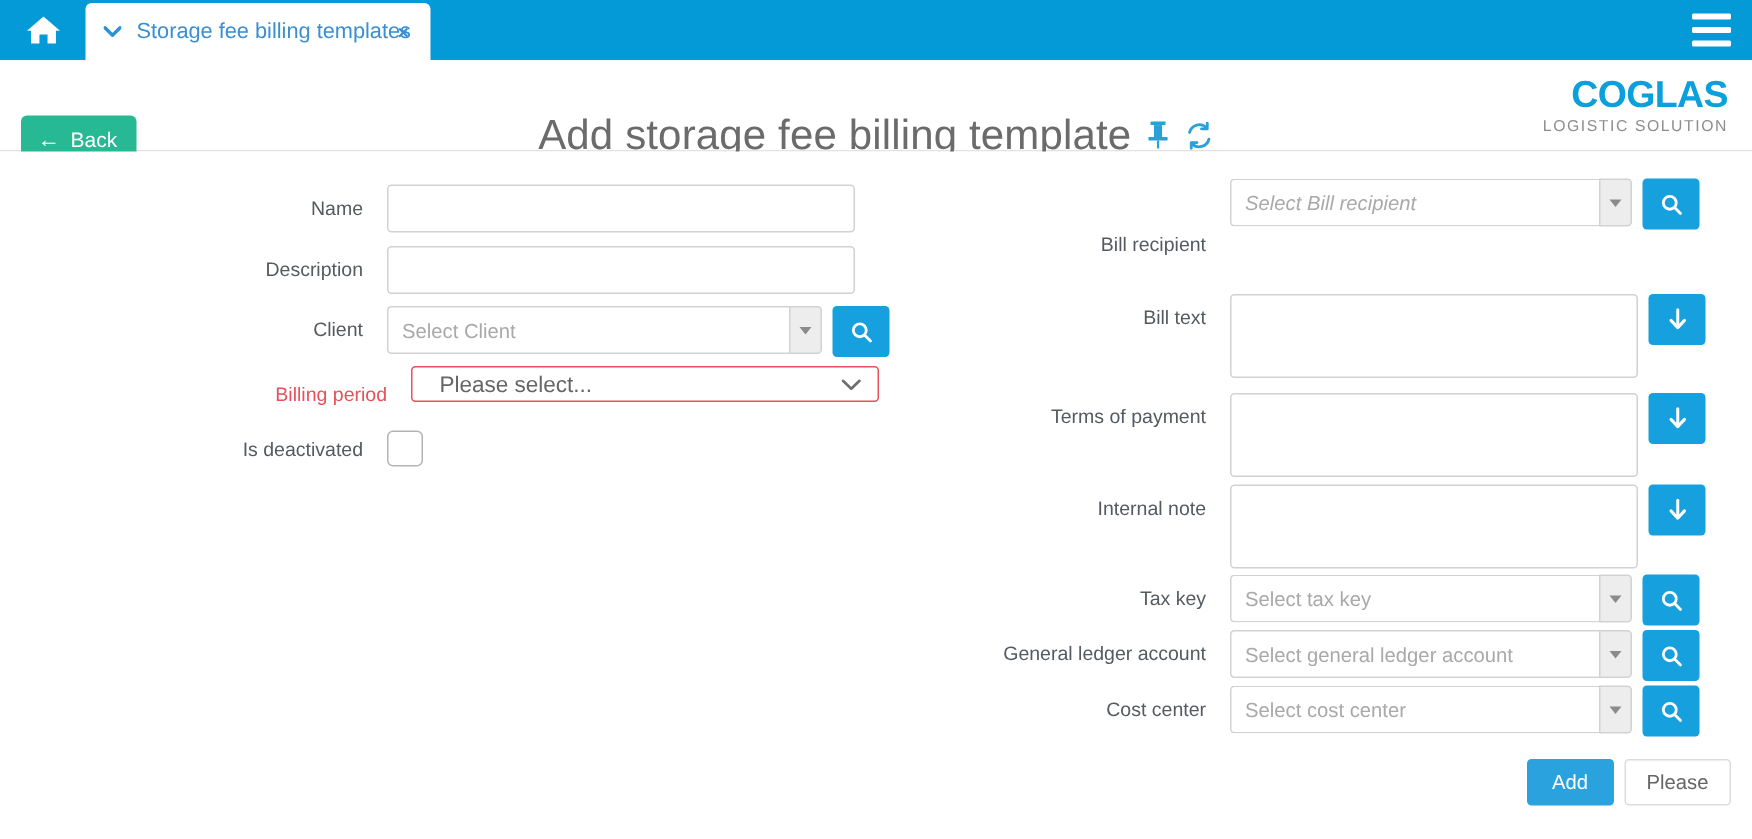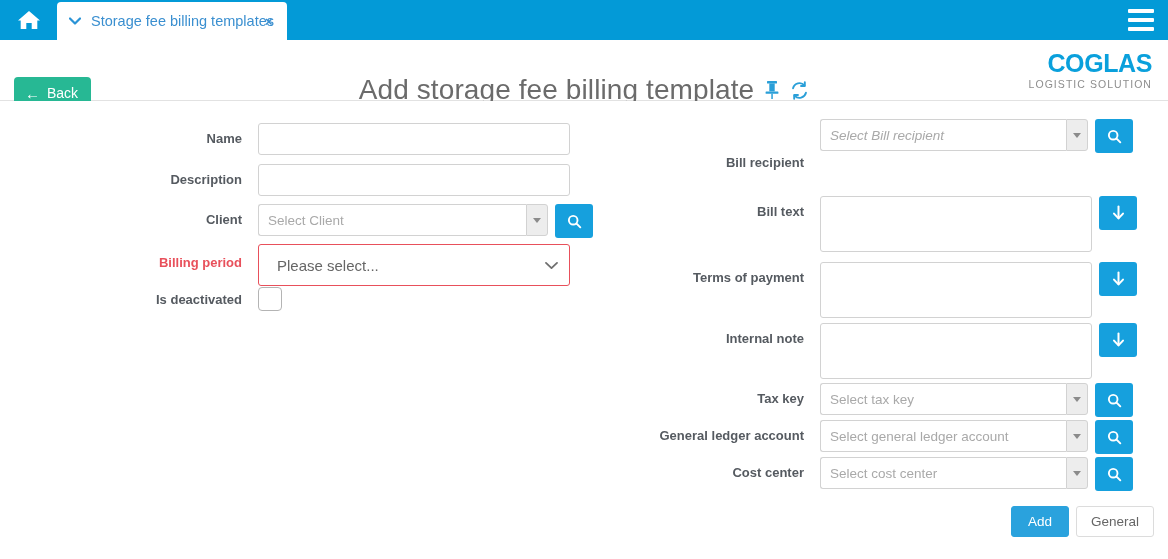--- a/index.html
+++ b/index.html
@@ -156,21 +156,21 @@
     background: #ffffff;
   }
 
   .field-row {
     position: absolute;
     display: flex;
     align-items: flex-start;
   }
   .f-label {
     font-size: 13px;
-    font-weight: bold;
+    font-weight: normal;
     color: #555a60;
     text-align: right;
     padding-top: 8px;
     flex: 0 0 auto;
   }
   .f-label.required { color: #e8505b; }
   .f-control {
     margin-left: 16px;
     display: flex;
     align-items: flex-start;
@@ -231,21 +231,21 @@
     color: #ffffff;
     cursor: pointer;
     display: flex;
     align-items: center;
     justify-content: center;
     flex: 0 0 auto;
   }
   .icon-btn svg { display: block; }
 
   select.sel {
-    height: 42px;
+    height: 24px;
     border: 1px solid #d2d2d2;
     border-radius: 3px;
     background: #ffffff;
     font-family: "Liberation Sans", sans-serif;
     font-size: 15px;
     color: #666;
     padding: 0 10px 0 18px;
     outline: none;
     appearance: none;
     -webkit-appearance: none;
@@ -392,21 +392,21 @@
         <span>
           <svg width="15" height="15" viewBox="0 0 16 16" fill="none" stroke="#ffffff" stroke-width="2">
             <circle cx="6.6" cy="6.6" r="4.6"></circle>
               <path d="M10.2 10.2 L14.2 14.2" stroke-linecap="round"></path>
           </svg>
         </span>
       </button>
     </div>
   </div>
 
-  <div class="field-row" style="left:96px; top:143px; width:474px;justify-content:center;">
+  <div class="field-row" style="left:112px; top:143px; width:474px;justify-content:center;">
     <div class="f-label required" style="width:146px; padding-top:11px;">Billing period</div>
     <div class="f-control">
       <div class="sel-wrap">
         <select class="sel error" style="width:312px;">
           <option>Please select...</option>
         </select>
         <span class="sel-chevron">
           <svg width="13" height="8" viewBox="0 0 13 8">
               <path d="M1 1.4 L6.5 6.6 L12 1.4" stroke="#6f6f6f" stroke-width="1.8" fill="none" stroke-linecap="round" stroke-linejoin="round"></path>
             </svg>
@@ -543,16 +543,16 @@
             <circle cx="6.6" cy="6.6" r="4.6"></circle>
               <path d="M10.2 10.2 L14.2 14.2" stroke-linecap="round"></path>
           </svg>
         </span>
       </button>
     </div>
   </div>
 
   <div class="footer-actions">
     <button class="btn-add">Add</button>
-    <button class="btn-cancel">General</button>
+    <button class="btn-cancel">Please</button>
   </div>
 
 </div>
 
 </body></html>

